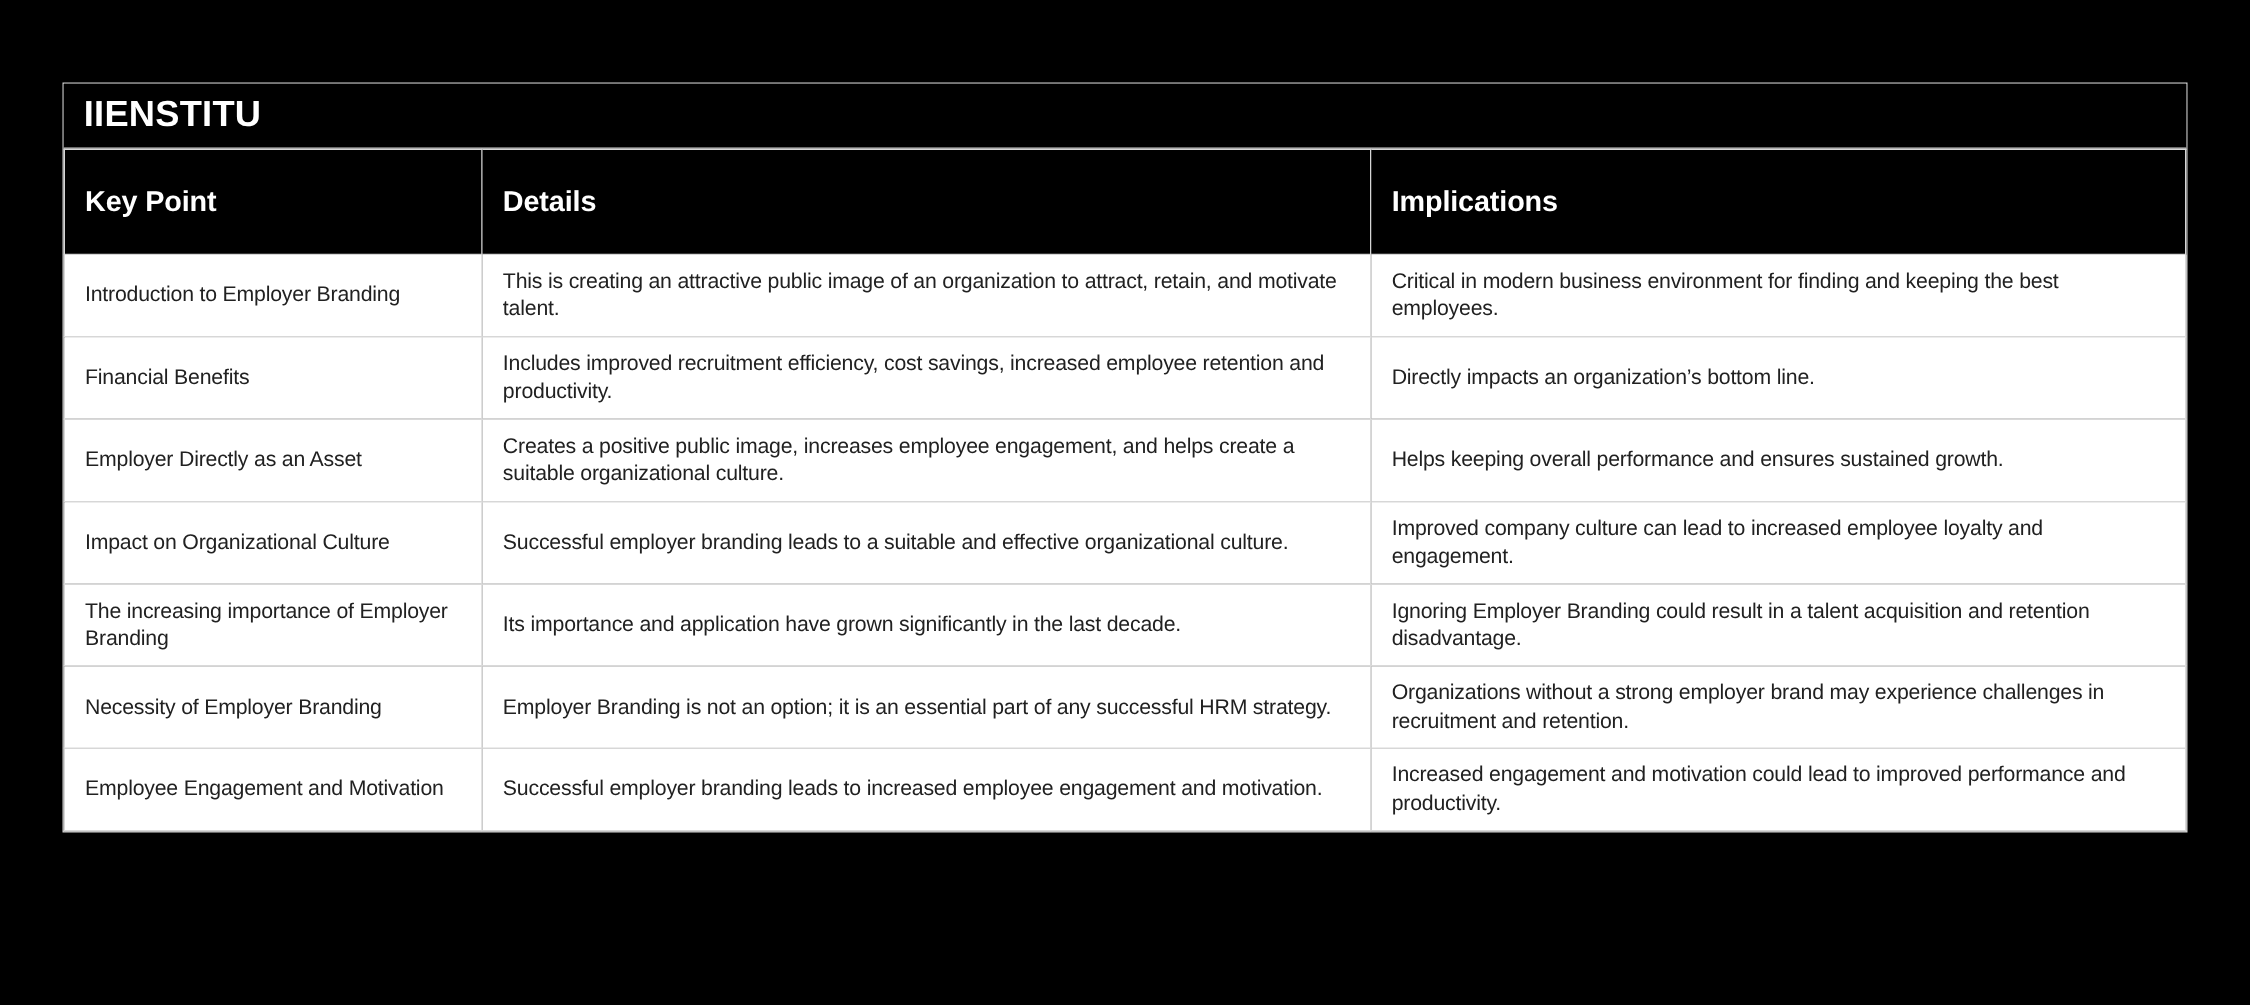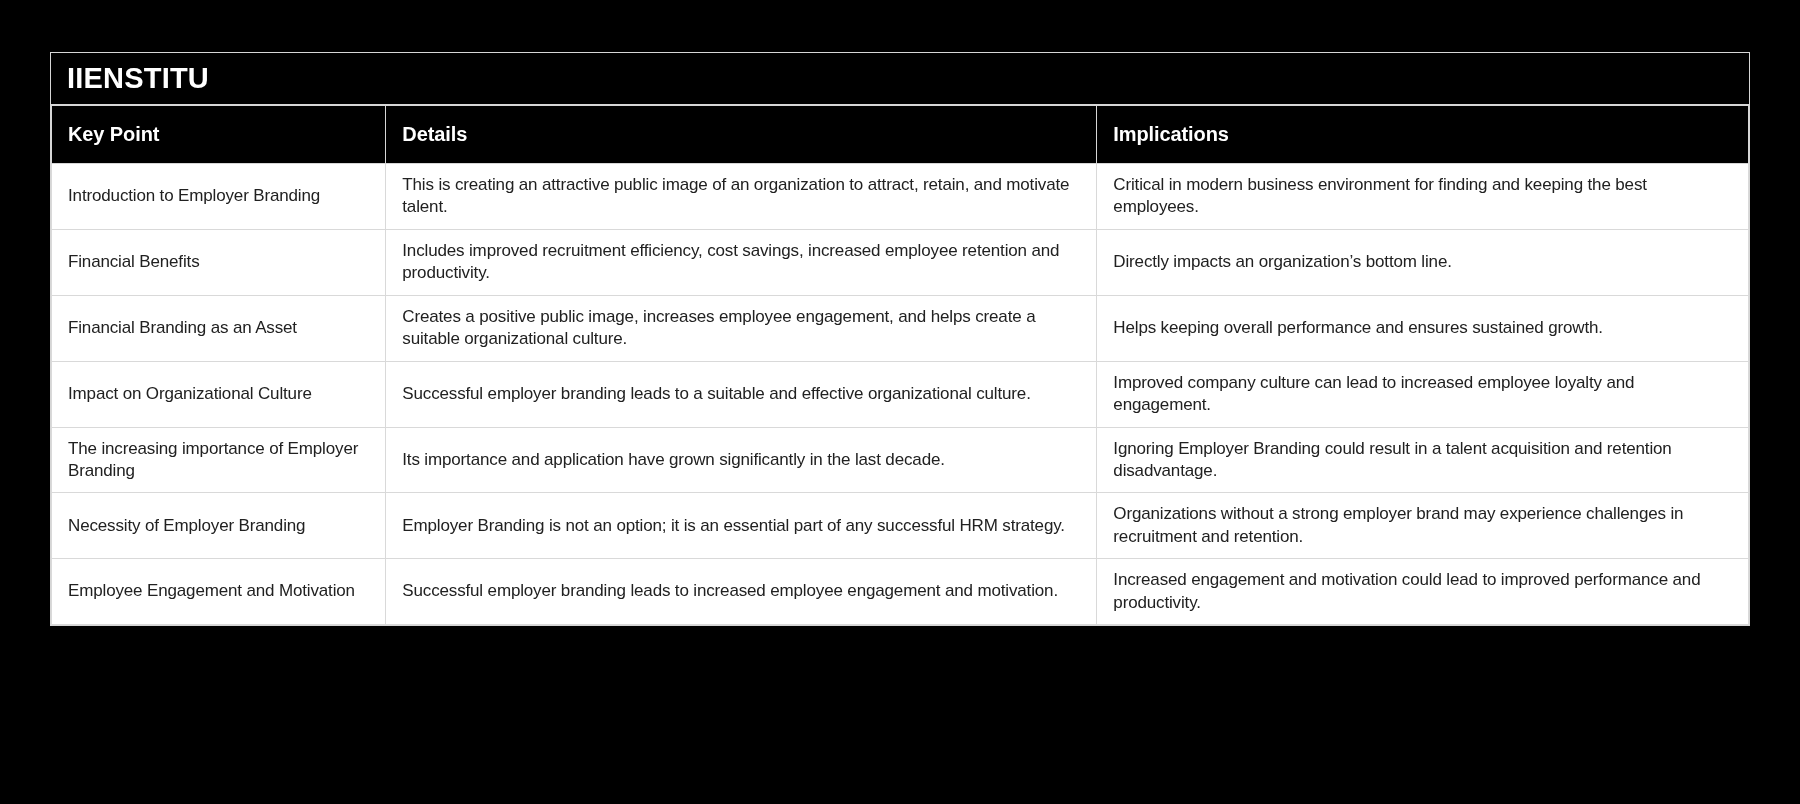--- a/index.html
+++ b/index.html
@@ -13,21 +13,21 @@
   }
   .page {
     position: relative;
     width: 1800px;
     height: 804px;
     background: #000000;
   }
   .card {
     position: absolute;
     left: 50px;
-    top: 52px;
+    top: 66px;
     width: 1700px;
     border: 1px solid #d6d6d6;
     background: #000000;
     box-sizing: border-box;
   }
   .title-bar {
     height: 51px;
     background: #000000;
     border-bottom: 1px solid #d6d6d6;
     display: flex;
@@ -45,24 +45,24 @@
     width: 100%;
     border-collapse: collapse;
     table-layout: fixed;
   }
   table.data-table col.c1 { width: 19.7%; }
   table.data-table col.c2 { width: 41.9%; }
   table.data-table col.c3 { width: 38.4%; }
   table.data-table th {
     background: #000000;
     color: #ffffff;
-    font-size: 20px;
+    font-size: 23px;
     font-weight: 700;
     text-align: left;
-    padding: 17px 16px;
+    padding: 28px 16px;
     border: 1px solid #d6d6d6;
     letter-spacing: -0.1px;
   }
   table.data-table td {
     background: #ffffff;
     color: #212121;
     font-size: 17px;
     line-height: 1.32;
     letter-spacing: -0.15px;
     padding: 10px 16px;
@@ -99,21 +99,21 @@
           <td>Introduction to Employer Branding</td>
           <td>This is creating an attractive public image of an organization to attract, retain, and motivate talent.</td>
           <td>Critical in modern business environment for finding and keeping the best employees.</td>
         </tr>
         <tr>
           <td>Financial Benefits</td>
           <td>Includes improved recruitment efficiency, cost savings, increased employee retention and productivity.</td>
           <td>Directly impacts an organization’s bottom line.</td>
         </tr>
         <tr>
-          <td>Financial Branding as an Asset</td>
+          <td>Employer Directly as an Asset</td>
           <td>Creates a positive public image, increases employee engagement, and helps create a suitable organizational culture.</td>
           <td>Helps keeping overall performance and ensures sustained growth.</td>
         </tr>
         <tr>
           <td>Impact on Organizational Culture</td>
           <td>Successful employer branding leads to a suitable and effective organizational culture.</td>
           <td>Improved company culture can lead to increased employee loyalty and engagement.</td>
         </tr>
         <tr>
           <td>The increasing importance of Employer Branding</td>

